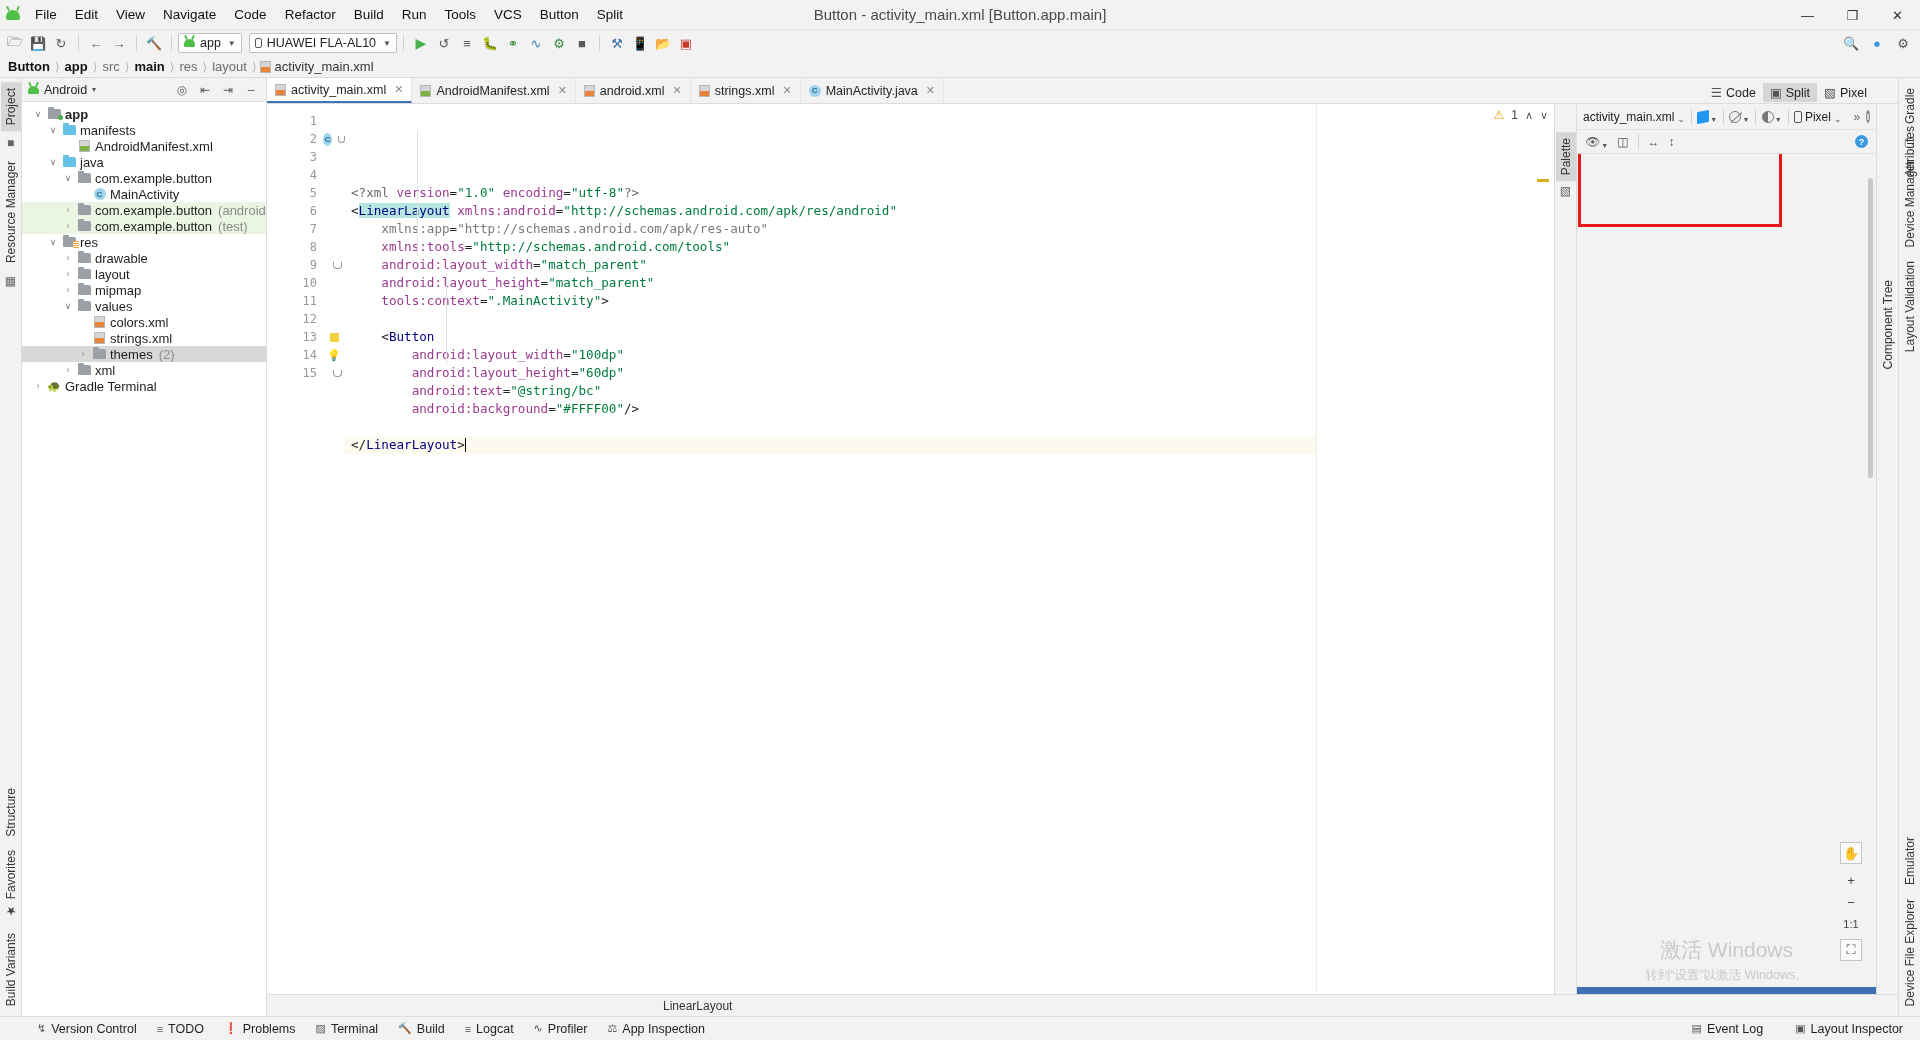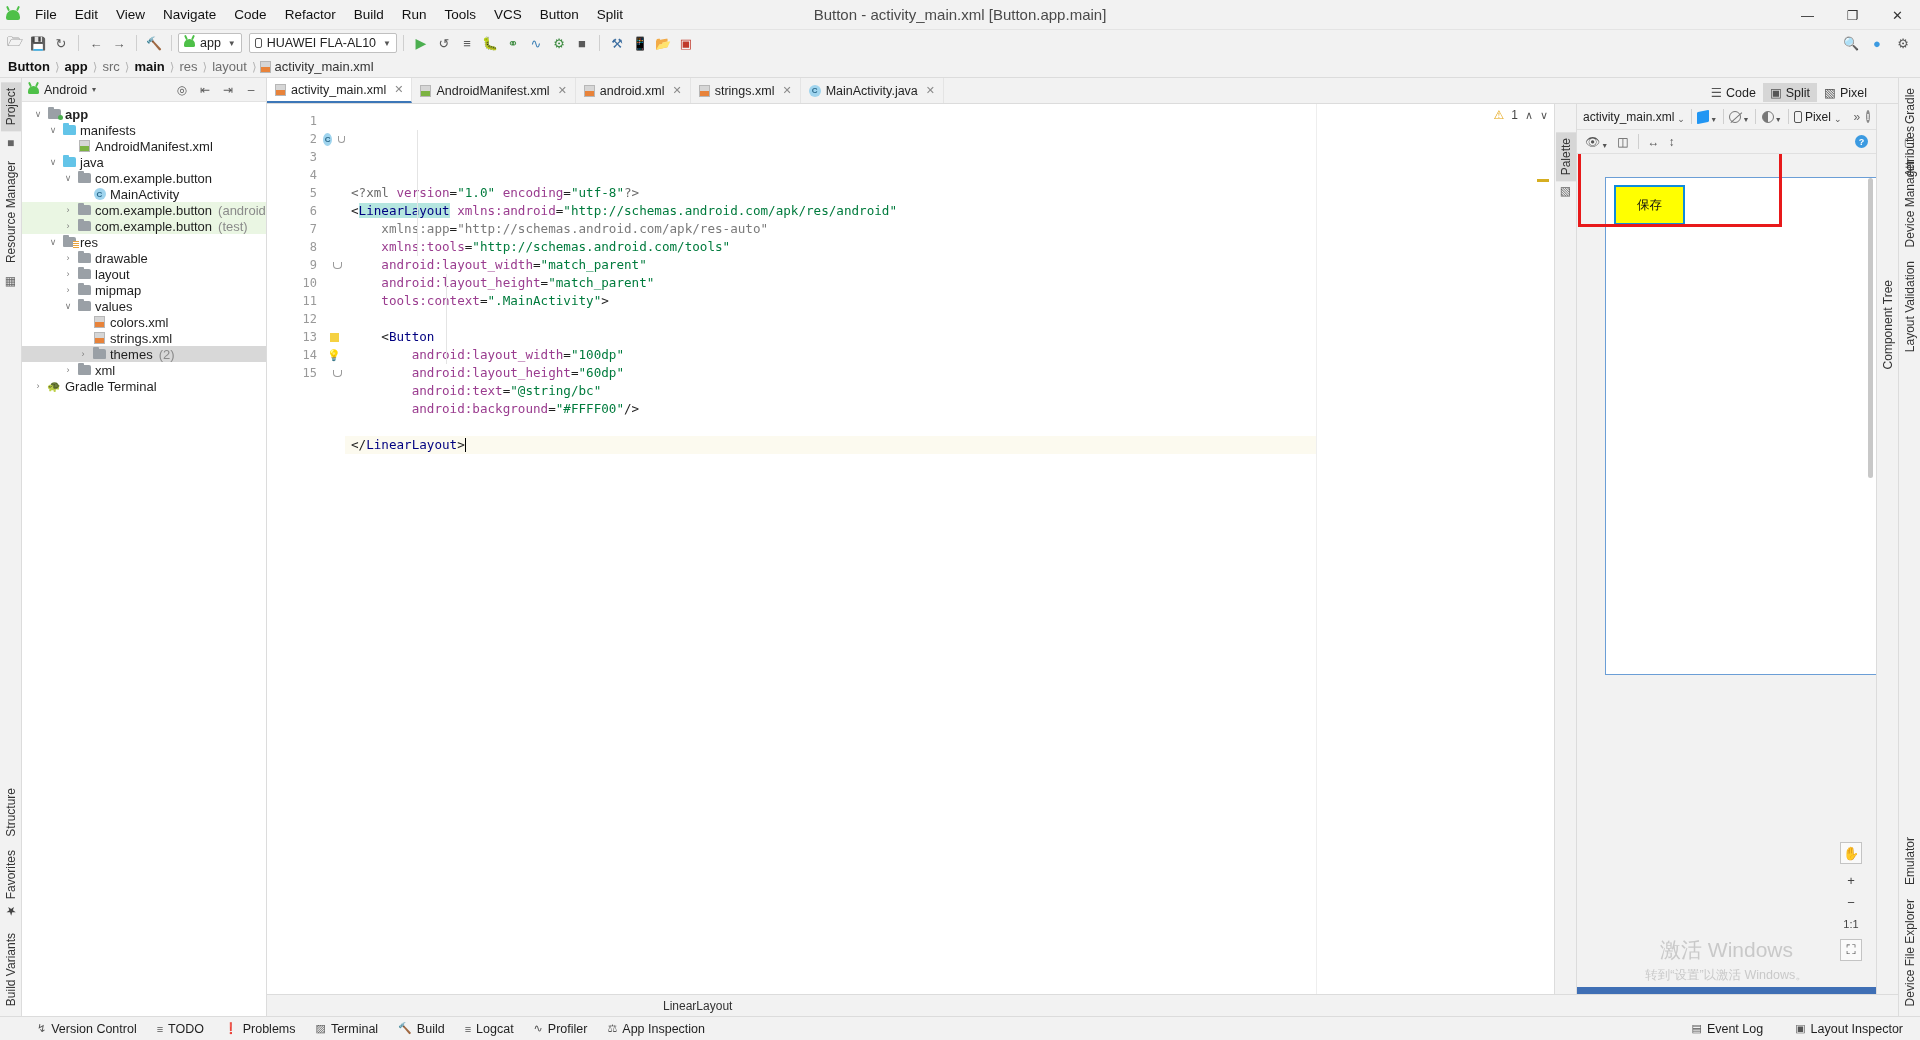--- a/index.html
+++ b/index.html
@@ -687,25 +687,20 @@
           <div class="design-toolbar2">
             <span class="dt-icon">👁<span class="tiny-caret">▼</span></span>
             <span class="dt-icon">◫</span>
             <span class="dt-sep"></span>
             <span class="dt-icon">↔</span>
             <span class="dt-icon">↕</span>
             <span class="help-circle">?</span>
           </div>
 
           <div class="design-canvas">
-            <div class="device-frame">
-              <div class="btn-preview">
-                <span>保存</span>
-              </div>
-            </div>
             <div class="red-box"></div>
             <div class="design-scroll-v"></div>
 
             <div class="zoom-controls">
               <div class="zc-btn framed">✋</div>
               <div class="zc-btn">+</div>
               <div class="zc-btn">−</div>
               <div class="zc-btn" style="font-size:11px">1:1</div>
               <div class="zc-btn framed" style="margin-top:4px">⛶</div>
             </div>

